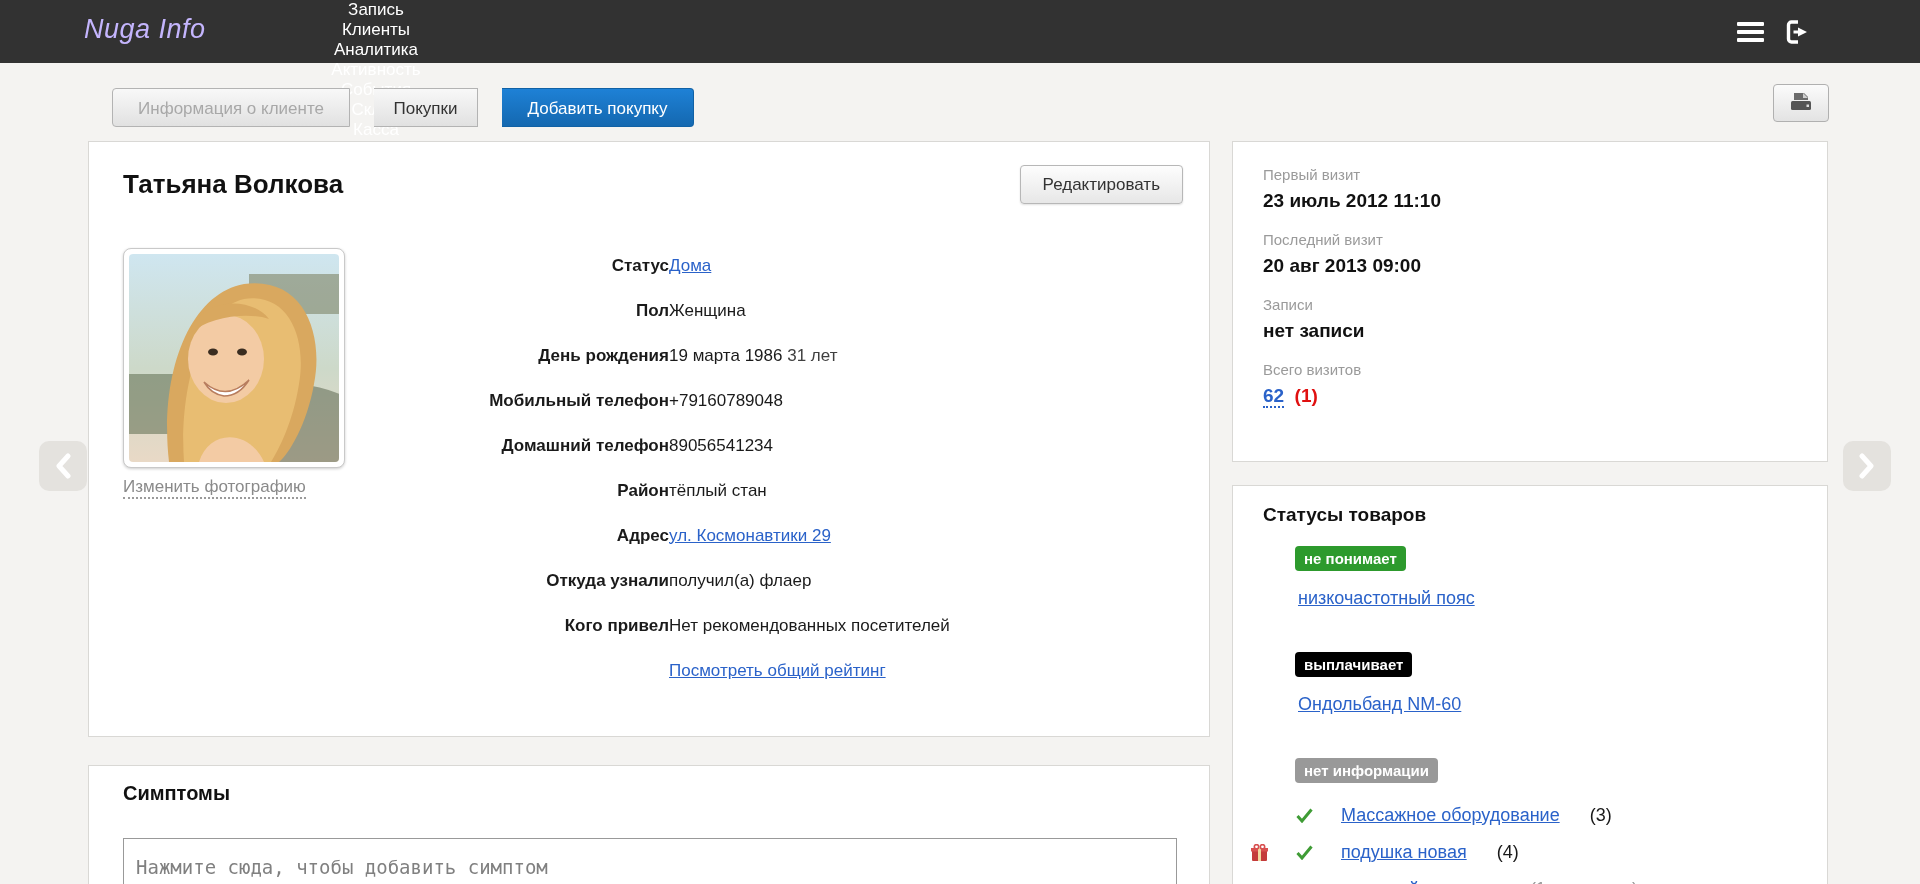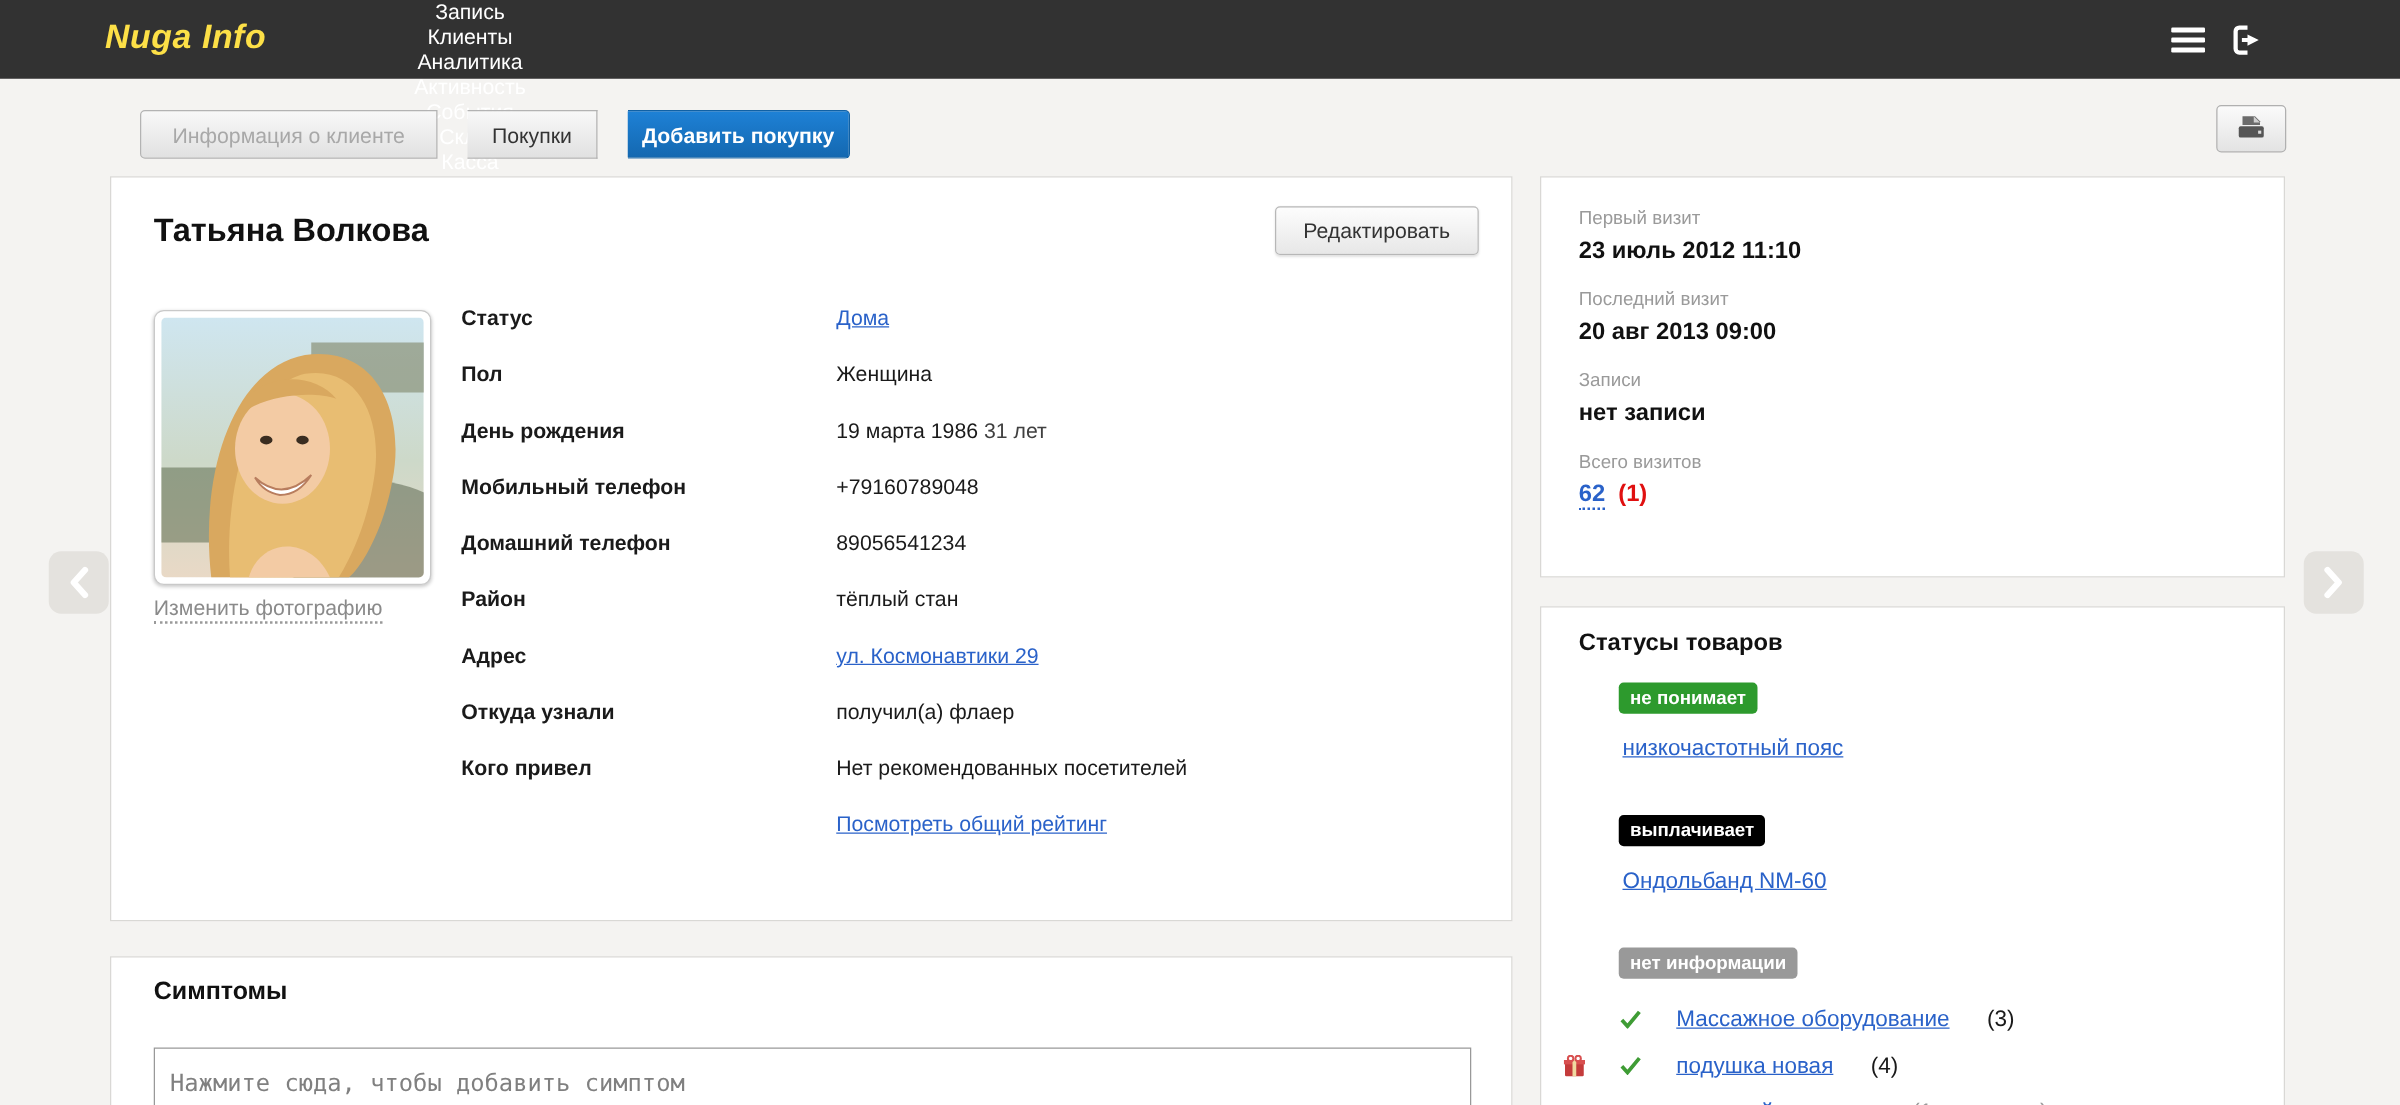--- a/index.html
+++ b/index.html
@@ -1,36 +1,36 @@
 <!DOCTYPE html>
 <html><head>
 <meta charset="utf-8">
 <style>
   html,body{margin:0;padding:0;}
   body{font-family:"Liberation Sans",sans-serif;background:#f4f3f1;}
   #screen{position:relative;width:1920px;height:884px;background:#f4f3f1;overflow:hidden;}
 
   
   .topnav{position:absolute;left:0;top:0;width:1920px;height:63px;background:#323232;}
-  .brand{position:absolute;left:84px;top:14px;color:#fde047;font-size:27px;font-weight:bold;font-style:italic;letter-spacing:.5px;}
+  .brand{position:absolute;left:84px;top:14px;color:#c4b5fd;font-size:27px;font-weight:normal;font-style:italic;letter-spacing:.5px;}
   .navitems{position:absolute;left:306px;top:0;height:63px;display:flex;align-items:center;flex-direction:column;}
   .navitem{width:140px;text-align:center;color:#fff;font-size:17px;cursor:pointer;}
   .nav-right{position:absolute;right:0;top:0;height:63px;display:flex;align-items:center;gap:22px;padding-right:108px;}
   .hamburger{width:27px;height:20px;display:flex;flex-direction:column;justify-content:space-between;cursor:pointer;}
   .hamburger span{display:block;height:4px;background:#fff;border-radius:1px;}
   .logout{width:26px;height:24px;cursor:pointer;}
 
   
   .tabs{position:absolute;left:88px;top:88px;height:39px;display:flex;}
   .tab{height:39px;line-height:39px;text-align:center;font-size:17px;border:1px solid #b3b3b3;border-left:none;
        background:linear-gradient(#f8f8f8,#e1e1e1);color:#333;box-sizing:border-box;cursor:pointer;white-space:nowrap;margin-left:24px;}
   .tab.first{border-left:1px solid #b3b3b3;border-radius:4px 0 0 4px;width:238px;}
   .tab.mid{width:104px;}
   .tab.disabled{color:#a8a8a8;cursor:default;}
-  .tab.active{background:linear-gradient(#1e81d6,#1468b0);border-color:#1061a5;color:#fff;border-radius:0 4px 4px 0;width:178px;font-weight:bold;}
+  .tab.active{background:linear-gradient(#1e81d6,#1468b0);border-color:#1061a5;color:#fff;border-radius:0 4px 4px 0;width:192px;}
   .printbtn{position:absolute;left:1773px;top:84px;width:56px;height:38px;background:linear-gradient(#fbfbfb,#e3e3e3);
             border:1px solid #b0b0b0;border-radius:4px;box-sizing:border-box;display:flex;align-items:center;justify-content:center;cursor:pointer;}
 
   
   .card{position:absolute;background:#fff;border:1px solid #d9d8d5;box-sizing:border-box;}
   .client-card{left:88px;top:141px;width:1122px;height:596px;padding-left:44px;}
   .symptoms-card{left:88px;top:765px;width:1122px;height:190px;}
   .panel-visits{left:1232px;top:141px;width:596px;height:321px;}
   .panel-statuses{left:1232px;top:485px;width:596px;height:430px;}
 
@@ -39,21 +39,21 @@
             background:linear-gradient(#fdfdfd,#e7e7e7);border:1px solid #b7b7b7;border-radius:4px;
             box-shadow:0 1px 2px rgba(0,0,0,.12);cursor:pointer;font-family:"Liberation Sans",sans-serif;}
 
   .photo-wrap{position:absolute;left:34px;top:106px;width:222px;}
   .photo-frame{width:222px;height:220px;background:#fff;border:1px solid #c9c9c9;border-radius:8px;
                box-shadow:0 1px 3px rgba(0,0,0,.2);box-sizing:border-box;padding:5px;}
   .photo-frame svg{width:100%;height:100%;border-radius:4px;display:block;}
   .change-photo{display:inline-block;margin-top:9px;font-size:17px;color:#8a8a8a;text-decoration:none;
                 border-bottom:2px dotted #9a9a9a;cursor:pointer;}
 
-  .fields{position:absolute;left:280px;top:90px;width:800px;}
+  .fields{position:absolute;left:280px;top:101px;width:800px;text-align:right;}
   .frow{display:flex;height:45px;align-items:center;}
   .flabel{width:300px;font-size:17px;font-weight:bold;color:#1a1a1a;}
   .fvalue{font-size:17px;color:#1a1a1a;}
   .muted{color:#404040;}
   a.lnk{color:#2a62c9;text-decoration:underline;cursor:pointer;}
 
   .symptoms-title{position:absolute;left:34px;top:16px;font-size:20px;font-weight:bold;color:#111;}
   .symptom-input{position:absolute;left:34px;top:72px;width:1054px;height:58px;border:1px solid #999;
                  font-family:"DejaVu Sans Mono",monospace;font-size:19px;color:#444;padding:0 12px;box-sizing:border-box;background:#fff;}
   .symptom-input::placeholder{color:#808080;}

